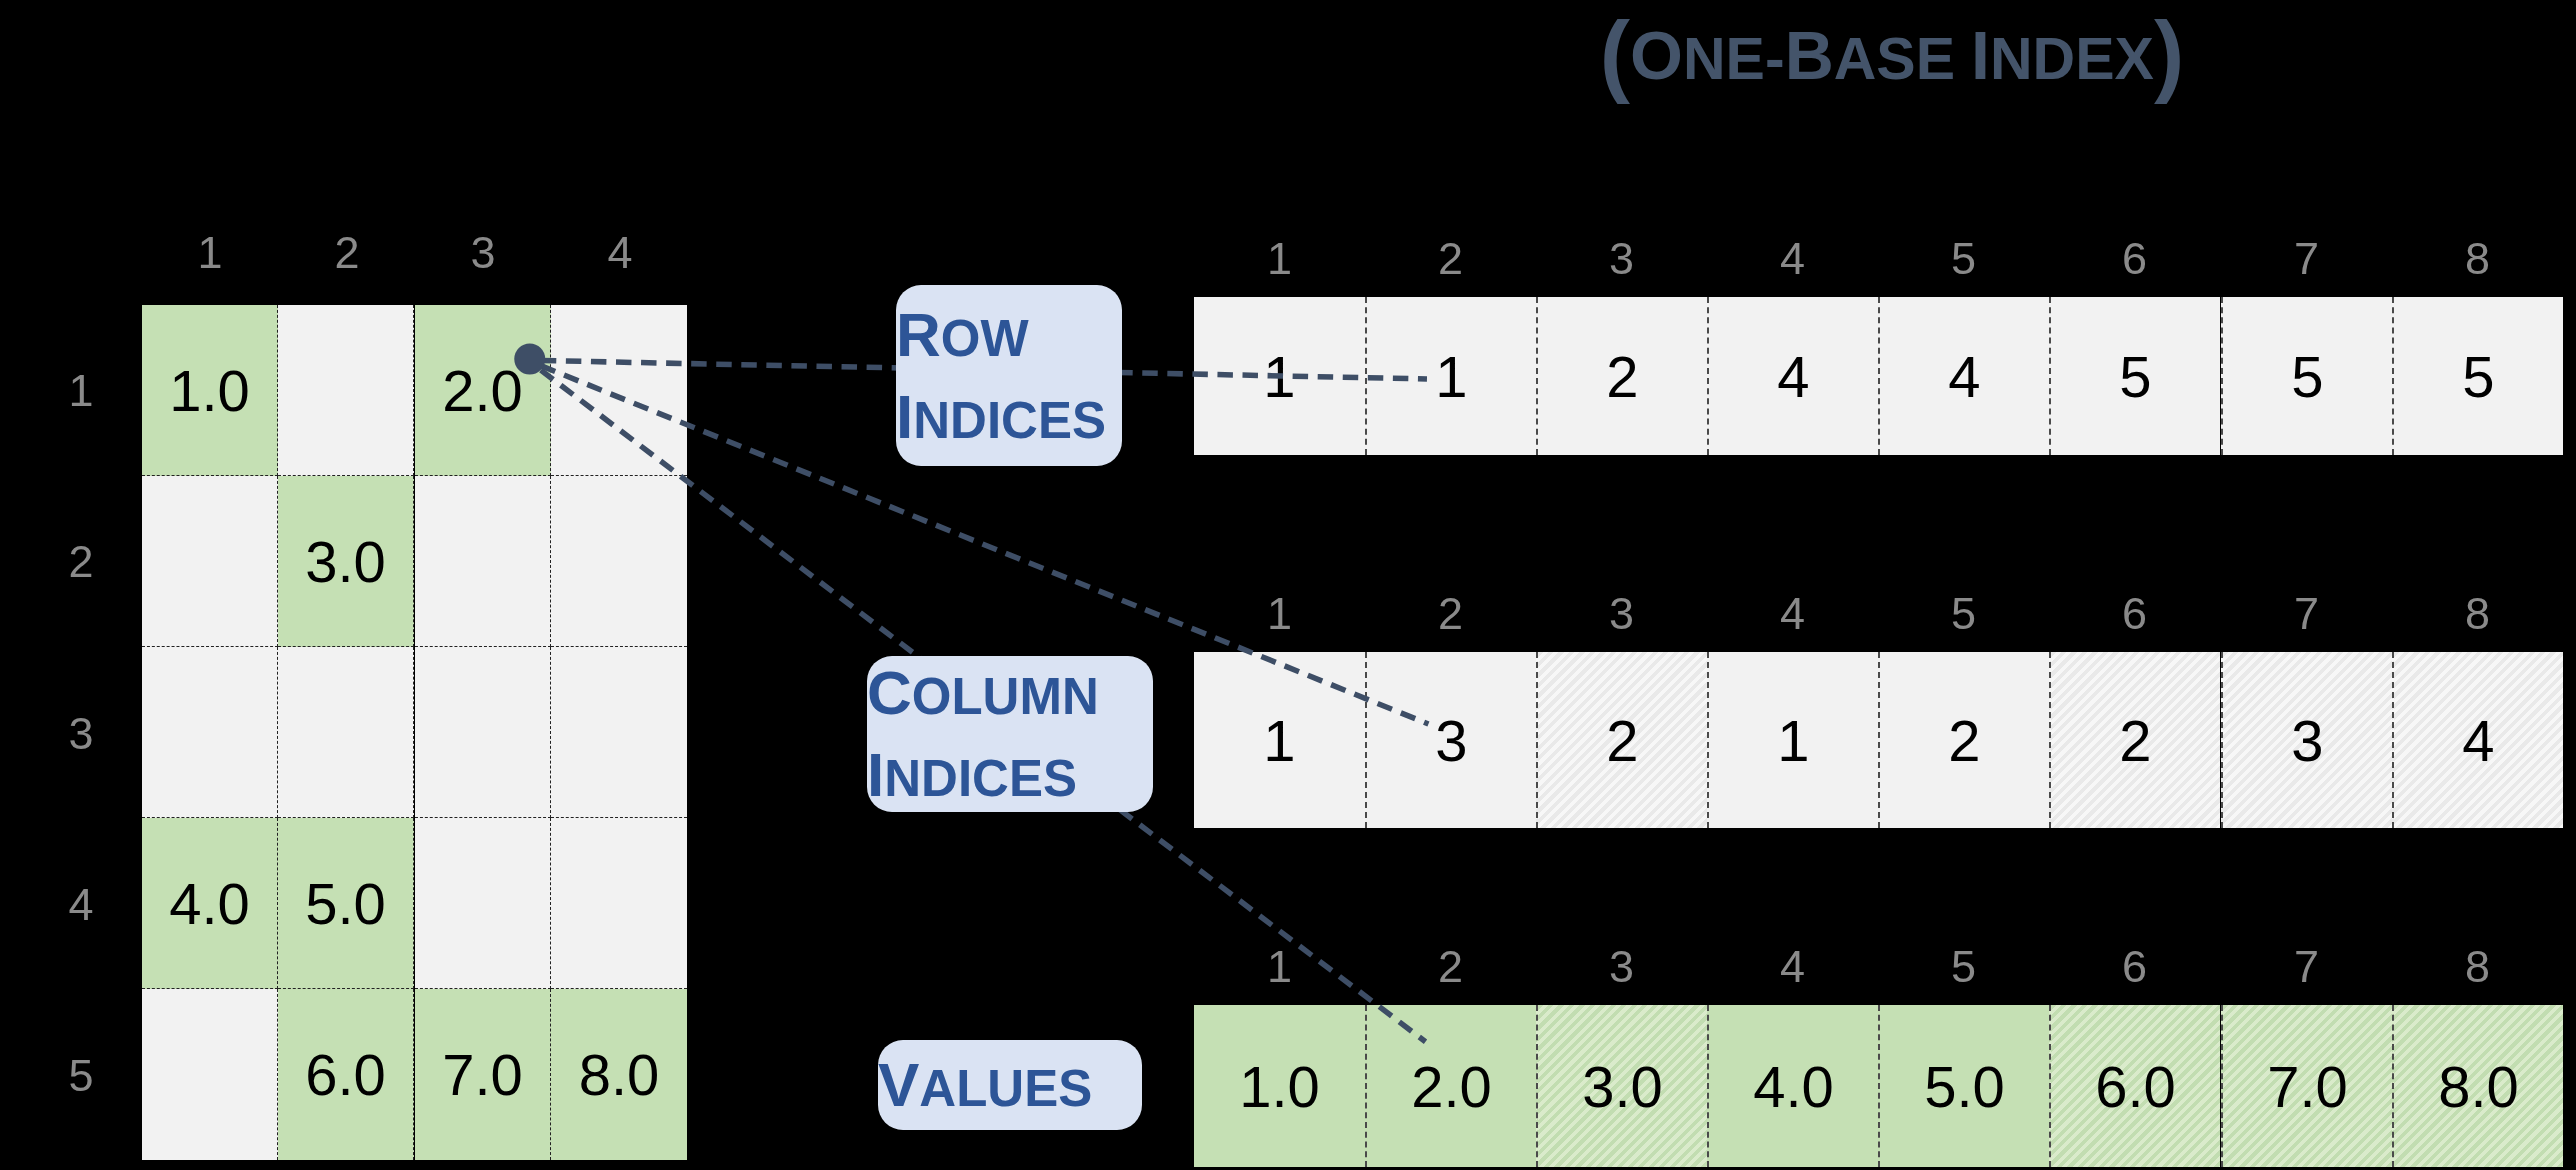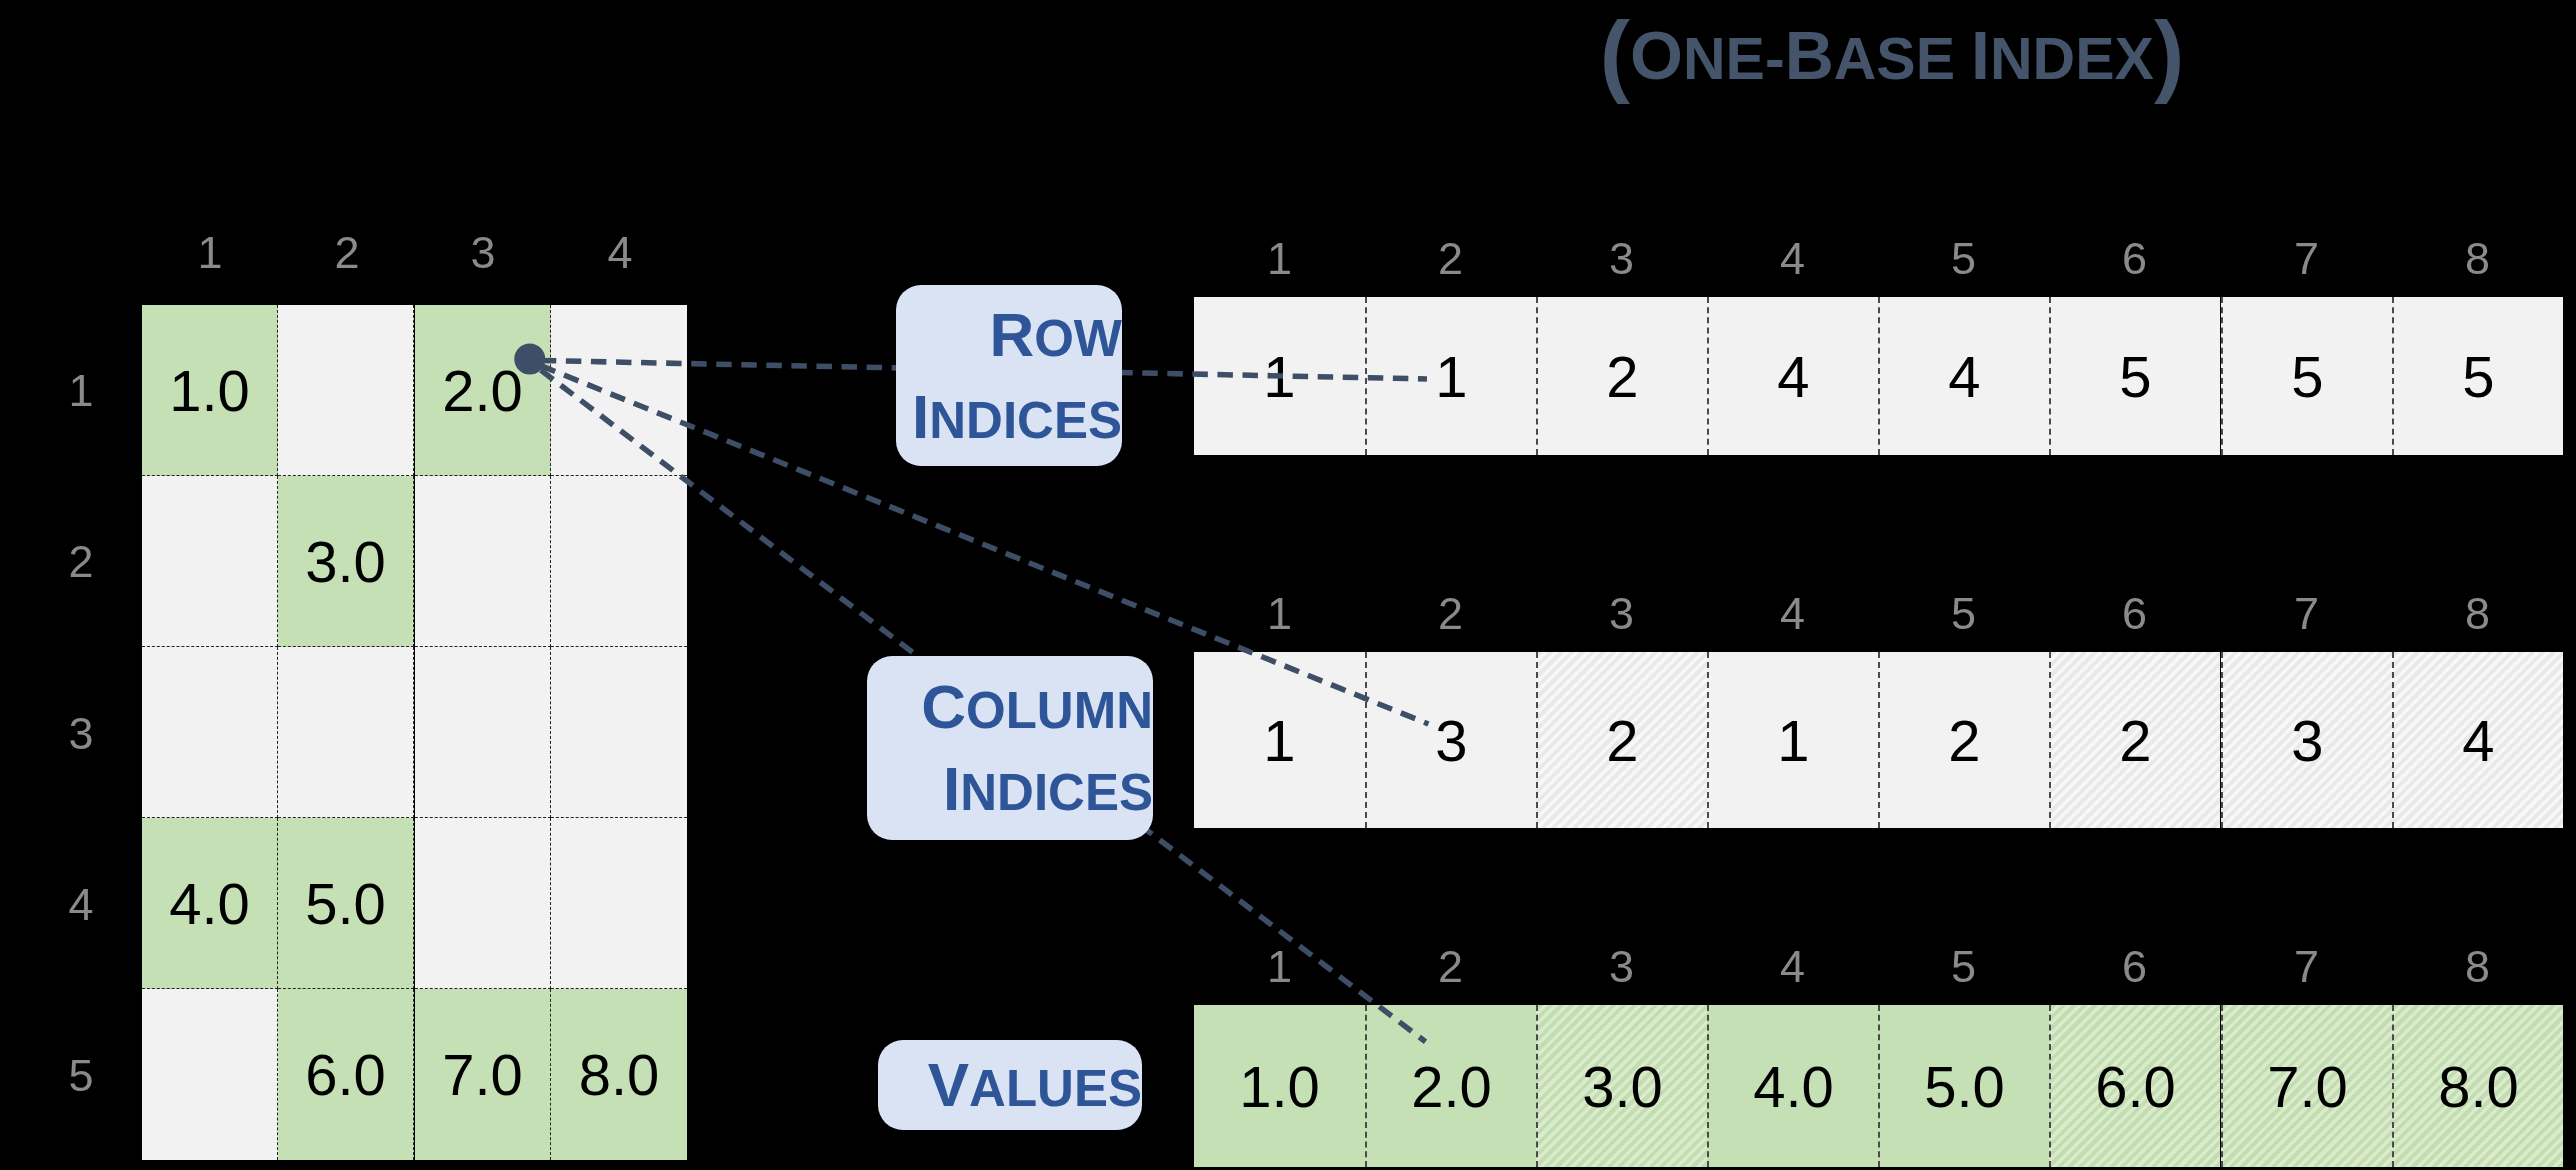--- a/index.html
+++ b/index.html
@@ -12,21 +12,21 @@
          font-family:"Liberation Sans","DejaVu Sans",sans-serif;overflow:hidden;}
   
   #title{position:absolute;left:1376px;top:20.6px;width:1032px;text-align:center;
          color:var(--titlecol);font-weight:bold;line-height:66px;white-space:nowrap;}
   #title .cap-big{font-size:68px;}
   #title .cap-small{font-size:59px;}
   #title .cap-paren{font-size:91px;vertical-align:-5.9px;}
   #title .sp{display:inline-block;width:16px;}
   
   .idx-box{position:absolute;background:var(--boxbg);border-radius:25px;z-index:10;
-           display:flex;flex-direction:column;align-items:flex-end;justify-content:center;
+           display:flex;flex-direction:column;align-items:flex-start;justify-content:center;
            color:var(--boxtext);font-weight:bold;}
   .idx-box .word{line-height:1.32;text-align:center;white-space:nowrap;}
   .idx-box .cap-big{font-size:62px;}
   .idx-box .cap-small{font-size:51px;}
   
   .hdr{position:absolute;color:var(--hdrcol);font-size:45px;text-align:center;line-height:46px;}
   #matrix{position:absolute;left:142px;top:305px;width:546px;height:855px;z-index:1;}
   .mcell{position:absolute;width:136px;height:171px;box-sizing:border-box;
          background:var(--gray);display:flex;align-items:center;justify-content:center;
          font-size:58px;color:var(--celltext);}
@@ -95,21 +95,21 @@
       <div class="mcell br" style="left: 0px; top: 684px;"></div>
       <div class="mcell br green" style="left: 136px; top: 684px;">6.0</div>
       <div class="mcell br green" style="left: 273px; top: 684px;">7.0</div>
       <div class="mcell green" style="left: 409px; top: 684px;">8.0</div>
     </div>
 
   <div class="idx-box" id="box-row" style="left:896px;top:285px;width:226px;height:181px;">
       <div class="word"><span class="cap-big">R</span><span class="cap-small">O</span><span class="cap-small">W</span></div>
       <div class="word"><span class="cap-big">I</span><span class="cap-small">N</span><span class="cap-small">D</span><span class="cap-small">I</span><span class="cap-small">C</span><span class="cap-small">E</span><span class="cap-small">S</span></div>
     </div>
-  <div class="idx-box" id="box-col" style="left:867px;top:656px;width:286px;height:184px;">
+  <div class="idx-box" id="box-col" style="left:867px;top:656px;width:286px;height:156px;">
       <div class="word"><span class="cap-big">C</span><span class="cap-small">O</span><span class="cap-small">L</span><span class="cap-small">U</span><span class="cap-small">M</span><span class="cap-small">N</span></div>
       <div class="word"><span class="cap-big">I</span><span class="cap-small">N</span><span class="cap-small">D</span><span class="cap-small">I</span><span class="cap-small">C</span><span class="cap-small">E</span><span class="cap-small">S</span></div>
     </div>
   <div class="idx-box" id="box-val" style="left:878px;top:1040px;width:264px;height:90px;">
       <span class="word"><span class="cap-big">V</span><span class="cap-small">A</span><span class="cap-small">L</span><span class="cap-small">U</span><span class="cap-small">E</span><span class="cap-small">S</span></span>
     </div>
 
   <div class="arr" id="arr-row_indices">
       <div class="hdr" style="left: 0px; top: 236px; width: 171px; position: absolute;">1</div>
       <div class="hdr" style="left: 171px; top: 236px; width: 171px; position: absolute;">2</div>

